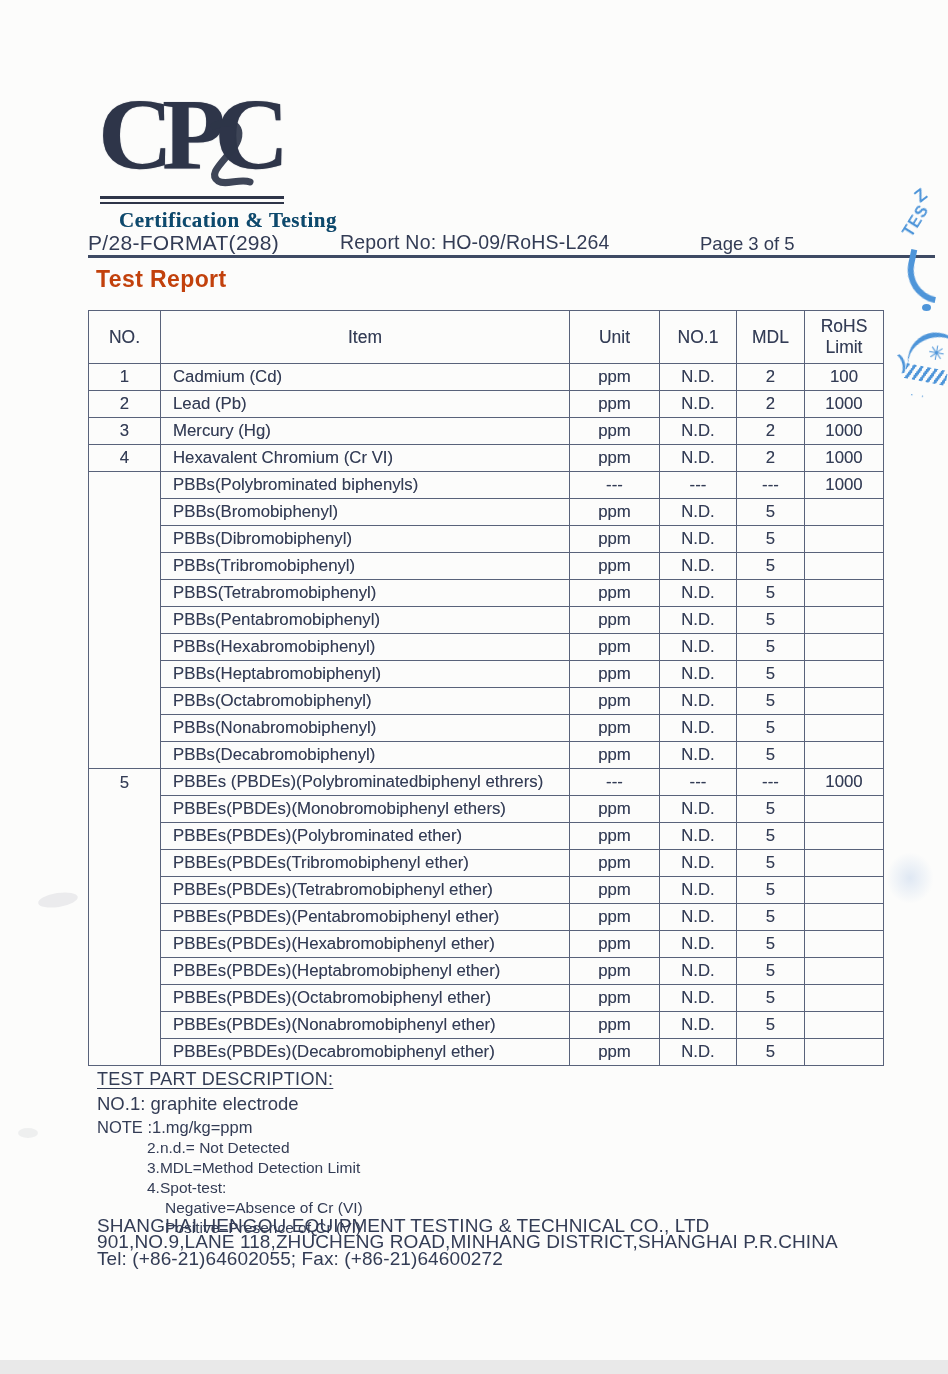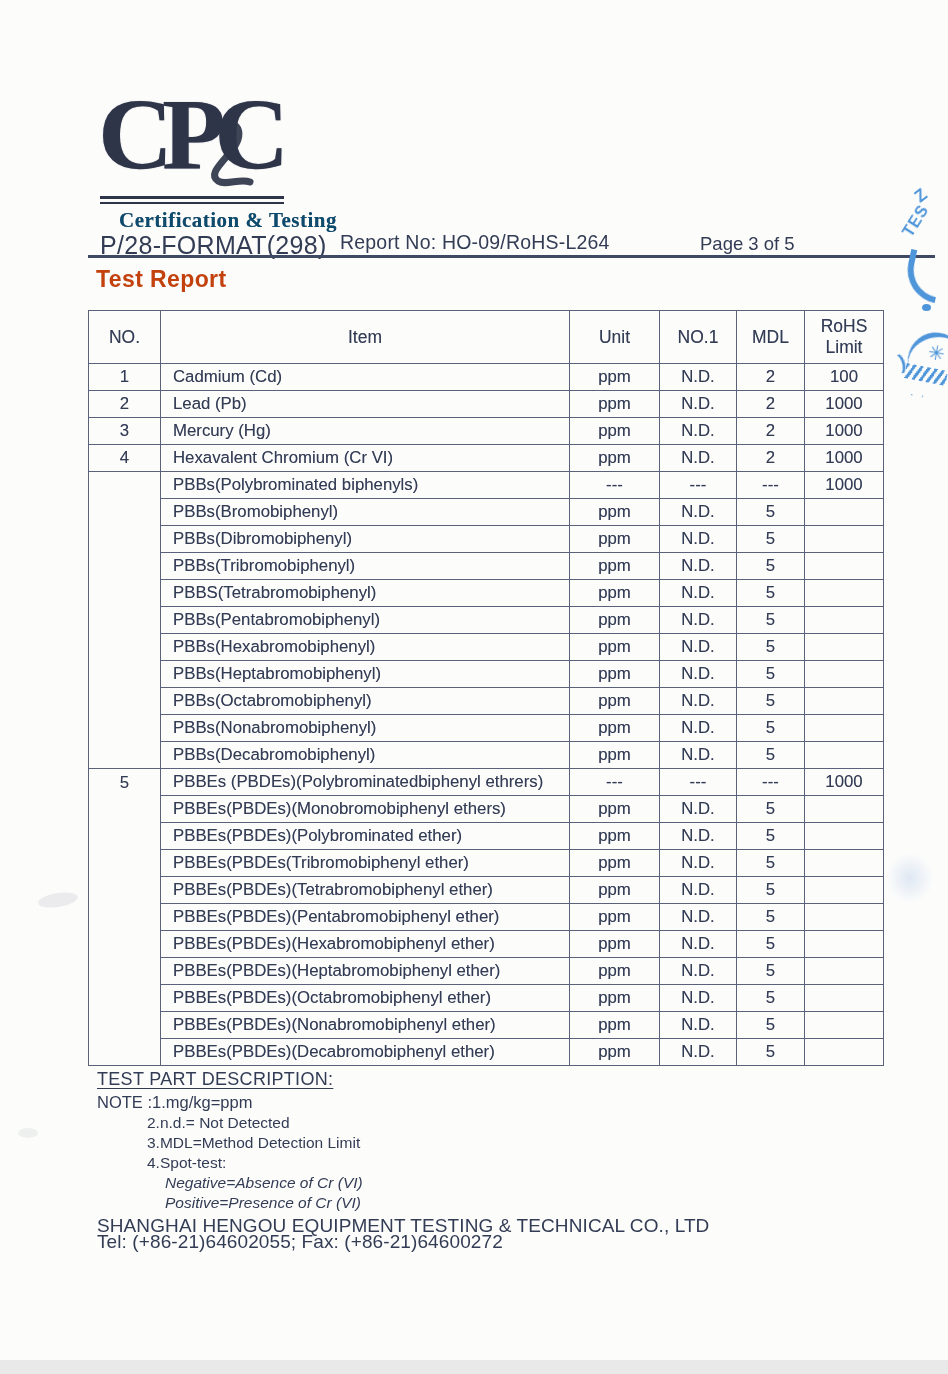--- a/index.html
+++ b/index.html
@@ -32,21 +32,21 @@
     border-bottom:2px solid #2e3549;
   }
   .logo-subtitle{
     position:absolute; left:103px; top:208px;
     font-family:"Liberation Serif", serif;
     font-weight:bold; font-size:21px; letter-spacing:.5px;
     color:#0c4a6e;
     text-shadow:0 0 .5px rgba(43,50,73,.5);
     margin-left:16px;
   }
-  .format-code{ position:absolute; left:100px; top:231px; font-size:25px; letter-spacing:.3px; }
+  .format-code{ position:absolute; left:88px; top:231px; font-size:21px; letter-spacing:.3px; }
   .report-no{ position:absolute; left:340px; top:231px; font-size:19.5px; letter-spacing:.2px; }
   .page-indicator{ position:absolute; left:700px; top:233px; font-size:18.5px; }
   .header-rule{
     position:absolute; left:88px; top:255px; width:847px; height:3px;
     background:#3e4a63;
   }
   .doc-title{
     position:absolute; left:96px; top:266px;
     font-size:23px; font-weight:bold; letter-spacing:.4px;
     color:#c2410c;
@@ -71,21 +71,21 @@
   .c-no{ text-align:center; }
   .c-item{ text-align:left; padding-left:12px; }
   .c-num{ text-align:center; }
   .no-span{ vertical-align:top; line-height:27px; }
   
   .notes{ position:absolute; left:97px; top:1069px; }
   .tpd-title{ font-size:18px; letter-spacing:.3px; text-decoration:underline; text-underline-offset:3px; }
   .part-desc{ font-size:18.5px; margin-top:3px; }
   .note-line{ font-size:16.5px; margin-top:3px; }
   .note-item{ font-size:15.5px; margin-left:50px; margin-top:2px; }
-  .note-subitem{ font-size:15.5px; margin-left:68px; margin-top:2px;font-style:italic; }
+  .note-subitem{ font-size:15.5px; margin-left:68px; margin-top:2px; }
   
   .footer{ position:absolute; left:97px; top:1218px; font-size:19px; line-height:16.4px; letter-spacing:.1px; }
   
   .stamp{ position:absolute; color:#4e95d9; filter:blur(.3px); }
   .stamp-z{ left:916px; top:186px; font-size:17px; font-weight:bold; transform:rotate(-38deg); }
   .stamp-tes{ left:899px; top:212px; font-size:16px; font-weight:bold; letter-spacing:1px; transform:rotate(-58deg); }
   .stamp-j{
     left:906px; top:252px; width:34px; height:48px;
     border-left:6px solid #4e95d9; border-bottom:6px solid #4e95d9;
     border-bottom-left-radius:100% 70%;
@@ -343,30 +343,32 @@
           <td class="c-num">ppm</td>
           <td class="c-num">N.D.</td>
           <td class="c-num">5</td>
           <td class="c-num"></td>
         </tr>
       </tbody>
   </table>
 
   <div class="notes">
     <div class="tpd-title">TEST PART DESCRIPTION:</div>
+    <div class="part-desc">NO.1: graphite electrode</div>
     <div class="note-line">NOTE :1.mg/kg=ppm</div>
     <div class="note-item">2.n.d.= Not Detected</div>
     <div class="note-item">3.MDL=Method Detection Limit</div>
     <div class="note-item">4.Spot-test:</div>
     <div class="note-subitem">Negative=Absence of Cr (VI)</div>
     <div class="note-subitem">Positive=Presence of Cr (VI)</div>
   </div>
 
   <div class="footer">
     <div>SHANGHAI HENGOU EQUIPMENT TESTING &amp; TECHNICAL CO., LTD</div>
+    <div>901,NO.9,LANE 118,ZHUCHENG ROAD,MINHANG DISTRICT,SHANGHAI P.R.CHINA</div>
     <div>Tel: (+86-21)64602055;    Fax: (+86-21)64600272</div>
   </div>
 
   <div class="stamp stamp-z">Z</div>
   <div class="stamp stamp-tes">TES</div>
   <div class="stamp stamp-j"></div>
   <div class="stamp stamp-dot"></div>
   <div class="stamp stamp-arc"></div>
   <div class="stamp stamp-star">✳</div>
   <div class="stamp stamp-paren">)</div>

